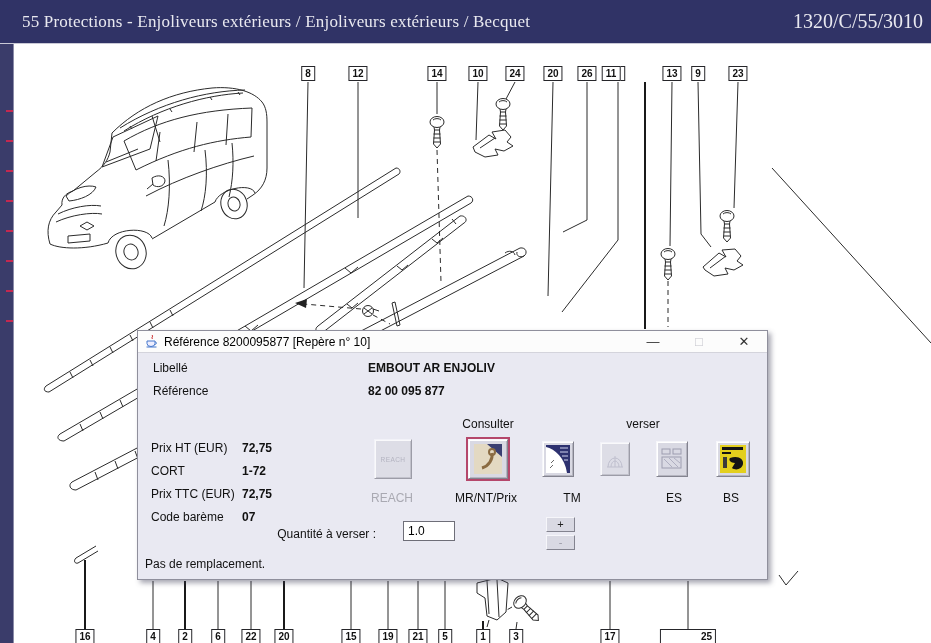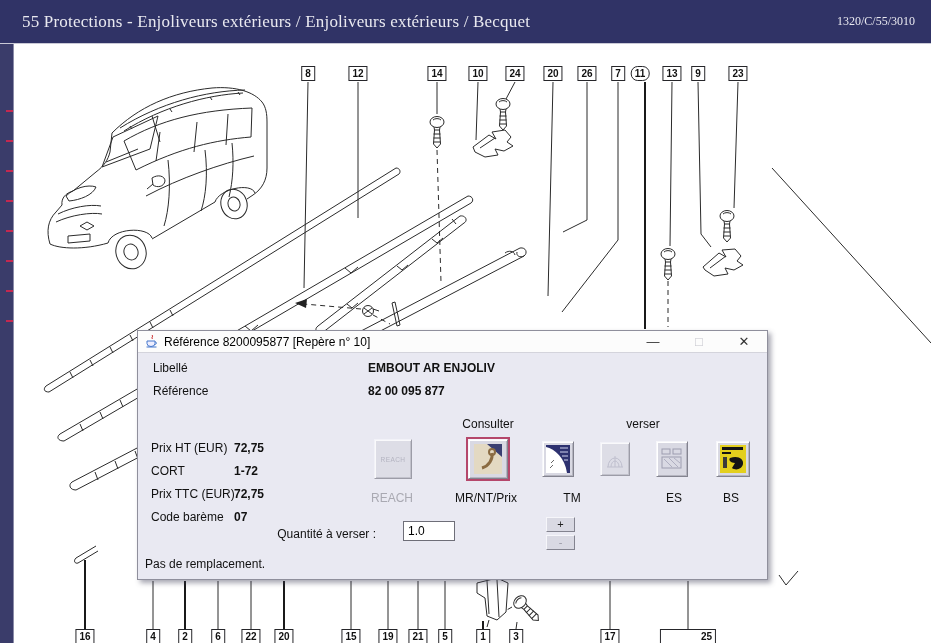--- a/index.html
+++ b/index.html
@@ -9,22 +9,22 @@
   }
   *{margin:0;padding:0;box-sizing:border-box}
   html,body{background:#666}
   #app{position:relative;width:931px;height:643px;overflow:hidden;background:#fff;
        font-family:"Liberation Sans",sans-serif;}
   
   #header{position:absolute;left:0;top:0;width:931px;height:44px;background:var(--header_bg);
           z-index:5;display:flex;align-items:center;border-bottom:1px solid #c9c9d6;}
   #header .title{color:var(--header_text);font-family:"Liberation Serif",serif;font-size:17px;
                  padding-left:22px;letter-spacing:.2px;}
-  #header .code{color:var(--header_text);font-family:"Liberation Serif",serif;font-size:12px;
-                margin-left:auto;padding-right:16px;}
+  #header .code{color:var(--header_text);font-family:"Liberation Serif",serif;font-size:20px;
+                margin-left:auto;padding-right:8px;}
   
   #left-strip{position:absolute;left:0;top:44px;width:14px;height:599px;background:var(--strip_bg);
               z-index:5;border-right:1px solid #8b8ca8;}
   #left-strip .tick{position:absolute;right:0;width:7px;height:2px;background:var(--tick_red);}
   
   #diagram{position:absolute;left:0;top:0;z-index:1;}
   #diagram path,#diagram polyline,#diagram ellipse,#diagram circle{fill:none;stroke:var(--line_dark);stroke-width:1;}
   #diagram .thick{stroke:#000;stroke-width:1.8;}
   #diagram .dash{stroke-dasharray:5,4;}
   #diagram .fillblk{fill:#222;stroke:none;}
@@ -40,21 +40,21 @@
   #titlebar .t-icon{position:absolute;left:6px;top:3px;}
   #titlebar .t-text{position:absolute;left:26px;top:4px;font-size:12px;color:#000;white-space:nowrap;}
   .win-btn{position:absolute;top:1px;width:22px;height:19px;text-align:center;font-size:13px;line-height:19px;
            color:#333;cursor:default;}
   #win-min{left:504px;}
   #win-max{left:550px;color:#c4c4cc;}
   #win-close{left:595px;}
   .fld-label{position:absolute;left:15px;}
   .fld-value{position:absolute;left:230px;font-weight:bold;text-align:center;}
   .price-label{position:absolute;left:13px;}
-  .price-value{position:absolute;left:96px;font-weight:bold;}
+  .price-value{position:absolute;left:104px;font-weight:bold;}
   .grp-head{position:absolute;top:86px;width:100px;text-align:center;}
   .icon-btn{position:absolute;background:var(--button_face);
             border-top:1px solid #f6f6fa;border-left:1px solid #f6f6fa;
             border-right:1px solid #83838f;border-bottom:1px solid #83838f;
             box-shadow:inset 1px 1px 0 #fff, inset -1px -1px 0 #b5b5c0;
             display:flex;align-items:center;justify-content:center;}
   .icon-btn.selected{outline:2px solid var(--focus_ring);}
   .icon-btn.disabled{opacity:.75;}
   .btn-label{position:absolute;top:160px;transform:translateX(-50%);white-space:nowrap;}
   .btn-label.disabled{color:#a9a9b2;}
@@ -185,21 +185,21 @@
 
   <div id="callout-layer">
       <div class="callout" style="left: 308px; top: 66px;">8</div>
       <div class="callout" style="left: 358px; top: 66px;">12</div>
       <div class="callout" style="left: 437px; top: 66px;">14</div>
       <div class="callout" style="left: 478px; top: 66px;">10</div>
       <div class="callout" style="left: 515px; top: 66px;">24</div>
       <div class="callout" style="left: 553px; top: 66px;">20</div>
       <div class="callout" style="left: 587px; top: 66px;">26</div>
       <div class="callout" style="left: 618px; top: 66px;">7</div>
-      <div class="callout" style="left: 640px; top: 66px; border-radius: 7px;">11</div>
+      <div class="callout" style="left: 611px; top: 66px;">11</div>
       <div class="callout" style="left: 672px; top: 66px;">13</div>
       <div class="callout" style="left: 698px; top: 66px;">9</div>
       <div class="callout" style="left: 738px; top: 66px;">23</div>
       <div class="callout" style="left: 85px; top: 629px;">16</div>
       <div class="callout" style="left: 153px; top: 629px;">4</div>
       <div class="callout" style="left: 185px; top: 629px;">2</div>
       <div class="callout" style="left: 218px; top: 629px;">6</div>
       <div class="callout" style="left: 251px; top: 629px;">22</div>
       <div class="callout" style="left: 284px; top: 629px;">20</div>
       <div class="callout" style="left: 351px; top: 629px;">15</div>

